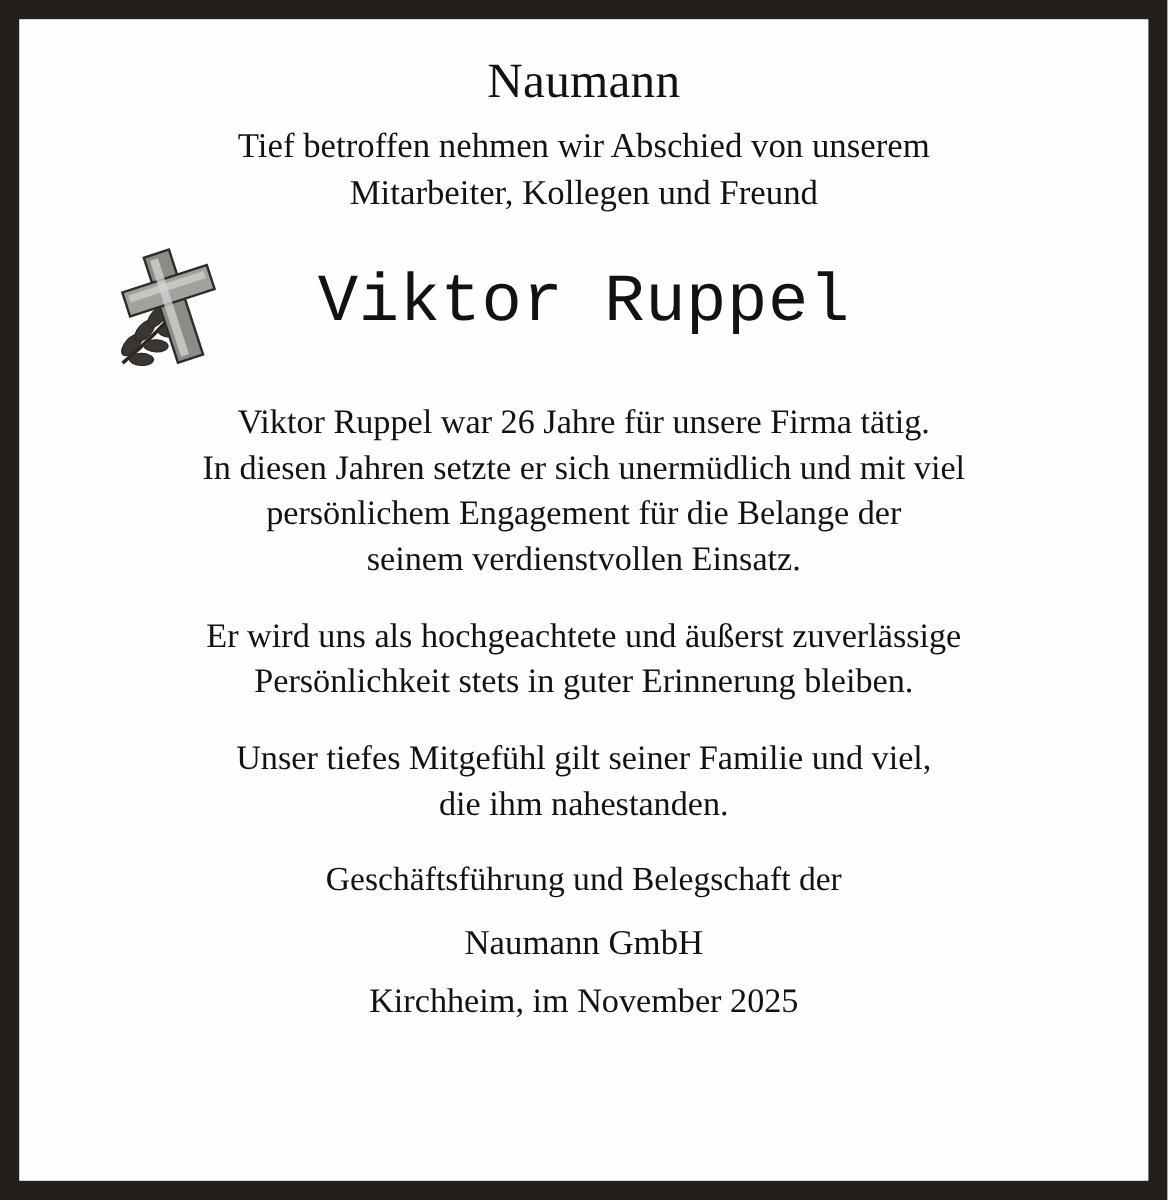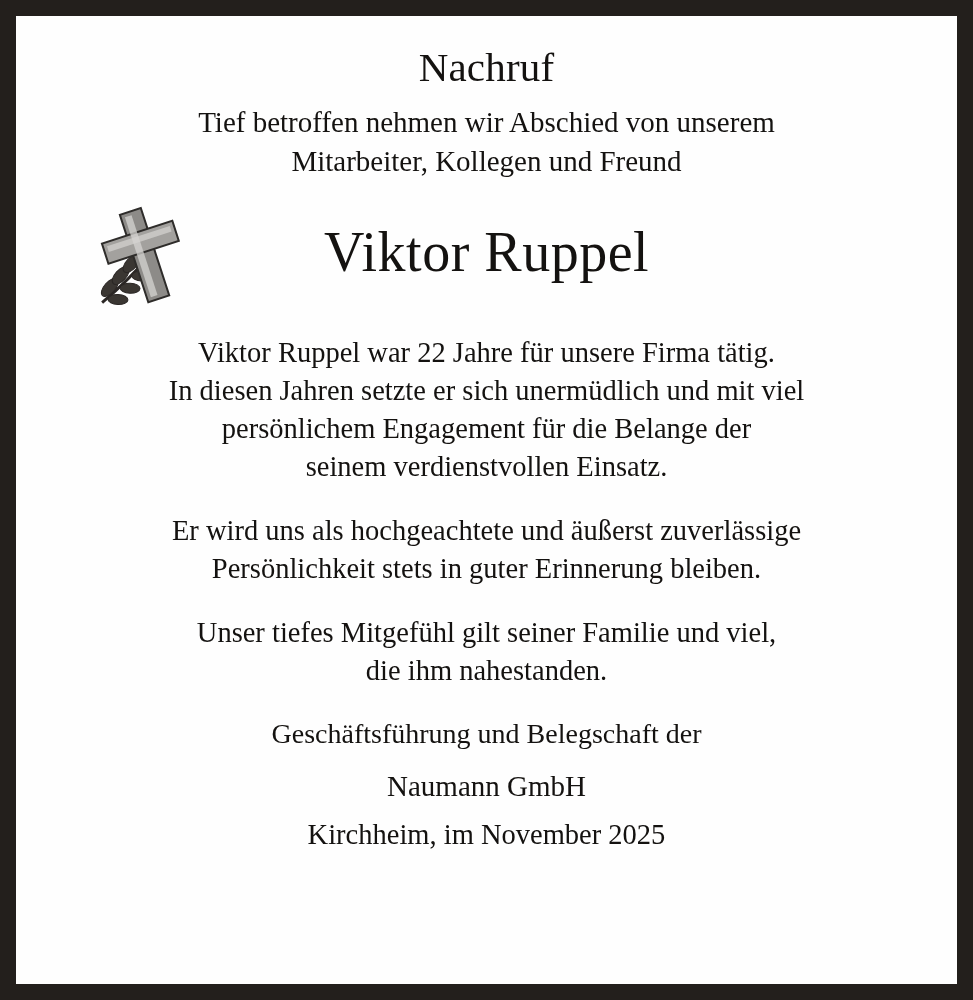--- a/index.html
+++ b/index.html
@@ -39,20 +39,21 @@
   }
   .intro {
     font-size: 29px;
     line-height: 1.33;
     margin: 0 0 6px 0;
   }
   .name-row {
     position: relative;
     height: 140px;
     margin-top: 14px;
+    font-family: Liberation Mono, monospace;
   }
   .name {
     font-size: 56px;
     line-height: 1.1;
     margin: 0;
     padding-top: 28px;
     letter-spacing: 0.5px;
   }
   .cross-emblem {
     position: absolute;
@@ -86,21 +87,21 @@
     margin: 0;
   }
   .nowrap-line { display: block; }
 </style>
 </head>
 <body>
 
 <div class="obituary">
   <div class="inner">
 
-    <div class="headline">Nachruf</div>
+    <div class="headline">Naumann</div>
 
     <div class="intro">
       <span class="nowrap-line">Tief betroffen nehmen wir Abschied von unserem</span>
       <span class="nowrap-line">Mitarbeiter, Kollegen und Freund</span>
     </div>
 
     <div class="name-row">
       <span class="cross-emblem">
         <svg width="140" height="110" viewBox="0 0 140 110" xmlns="http://www.w3.org/2000/svg">
           <g transform="rotate(-18 70 55)">
@@ -123,21 +124,21 @@
               <rect x="40" y="34" width="66" height="6" fill="#d6d4d1" opacity="0.7"></rect>
             </g>
           </g>
         </svg>
       </span>
       <div class="name">Viktor Ruppel</div>
     </div>
 
 
     <div class="block">
-      <span class="nowrap-line">Viktor Ruppel war 22 Jahre für unsere Firma tätig.</span>
+      <span class="nowrap-line">Viktor Ruppel war 26 Jahre für unsere Firma tätig.</span>
       <span class="nowrap-line">In diesen Jahren setzte er sich unermüdlich und mit viel</span>
       <span class="nowrap-line">persönlichem Engagement für die Belange der</span>
       <span class="nowrap-line">seinem verdienstvollen Einsatz.</span>
     </div>
 
     <div class="block">
       <span class="nowrap-line">Er wird uns als hochgeachtete und äußerst zuverlässige</span>
       <span class="nowrap-line">Persönlichkeit stets in guter Erinnerung bleiben.</span>
     </div>
 

